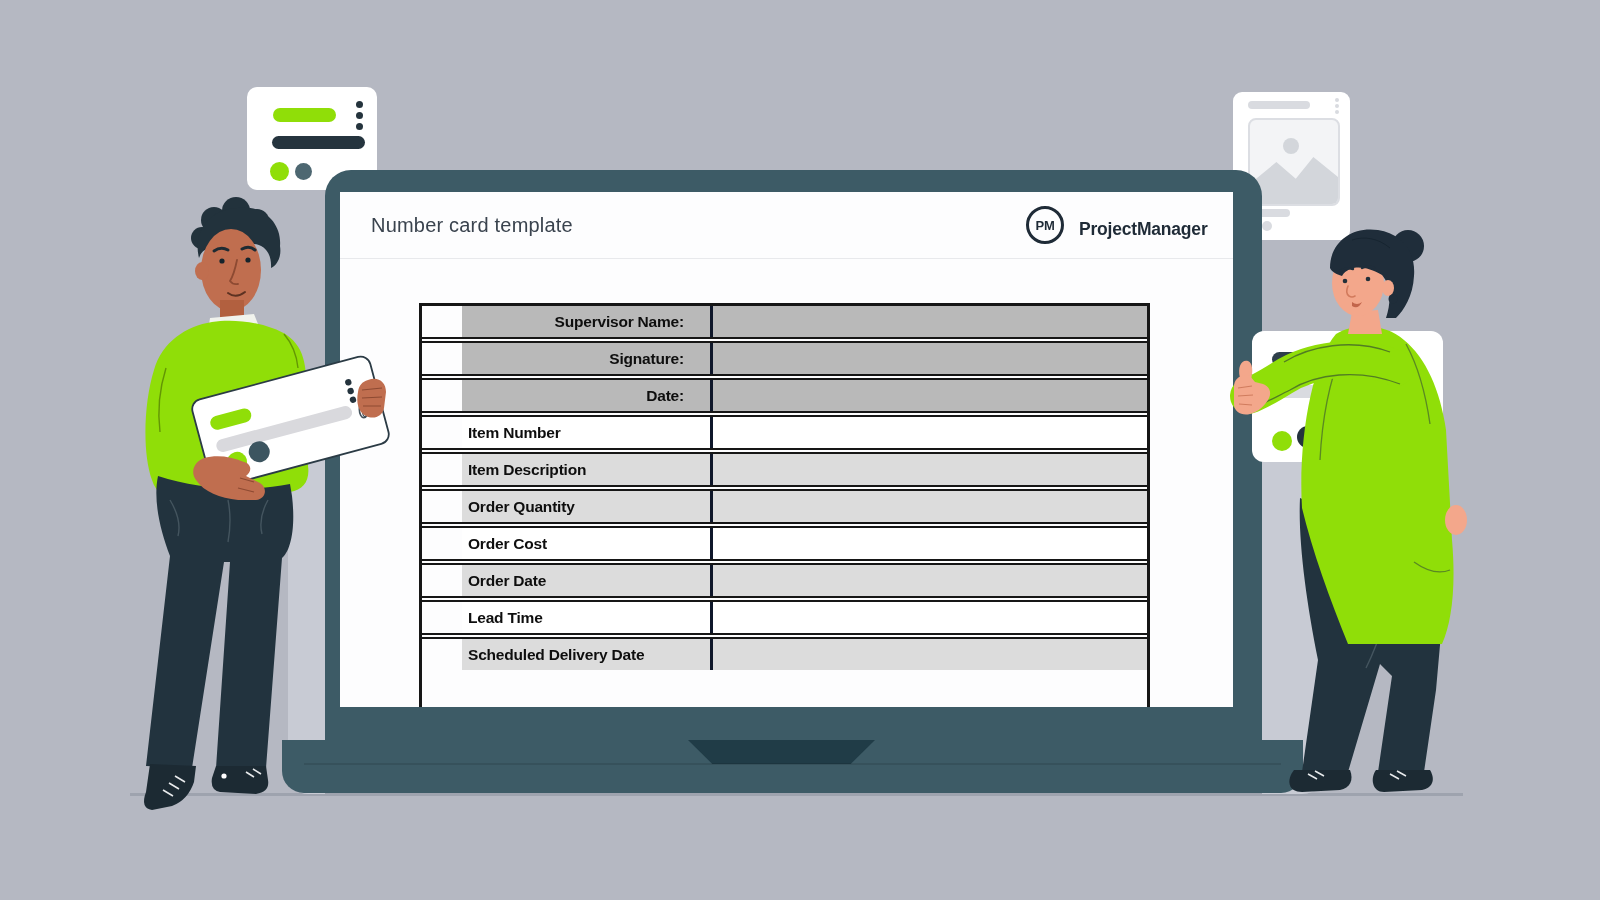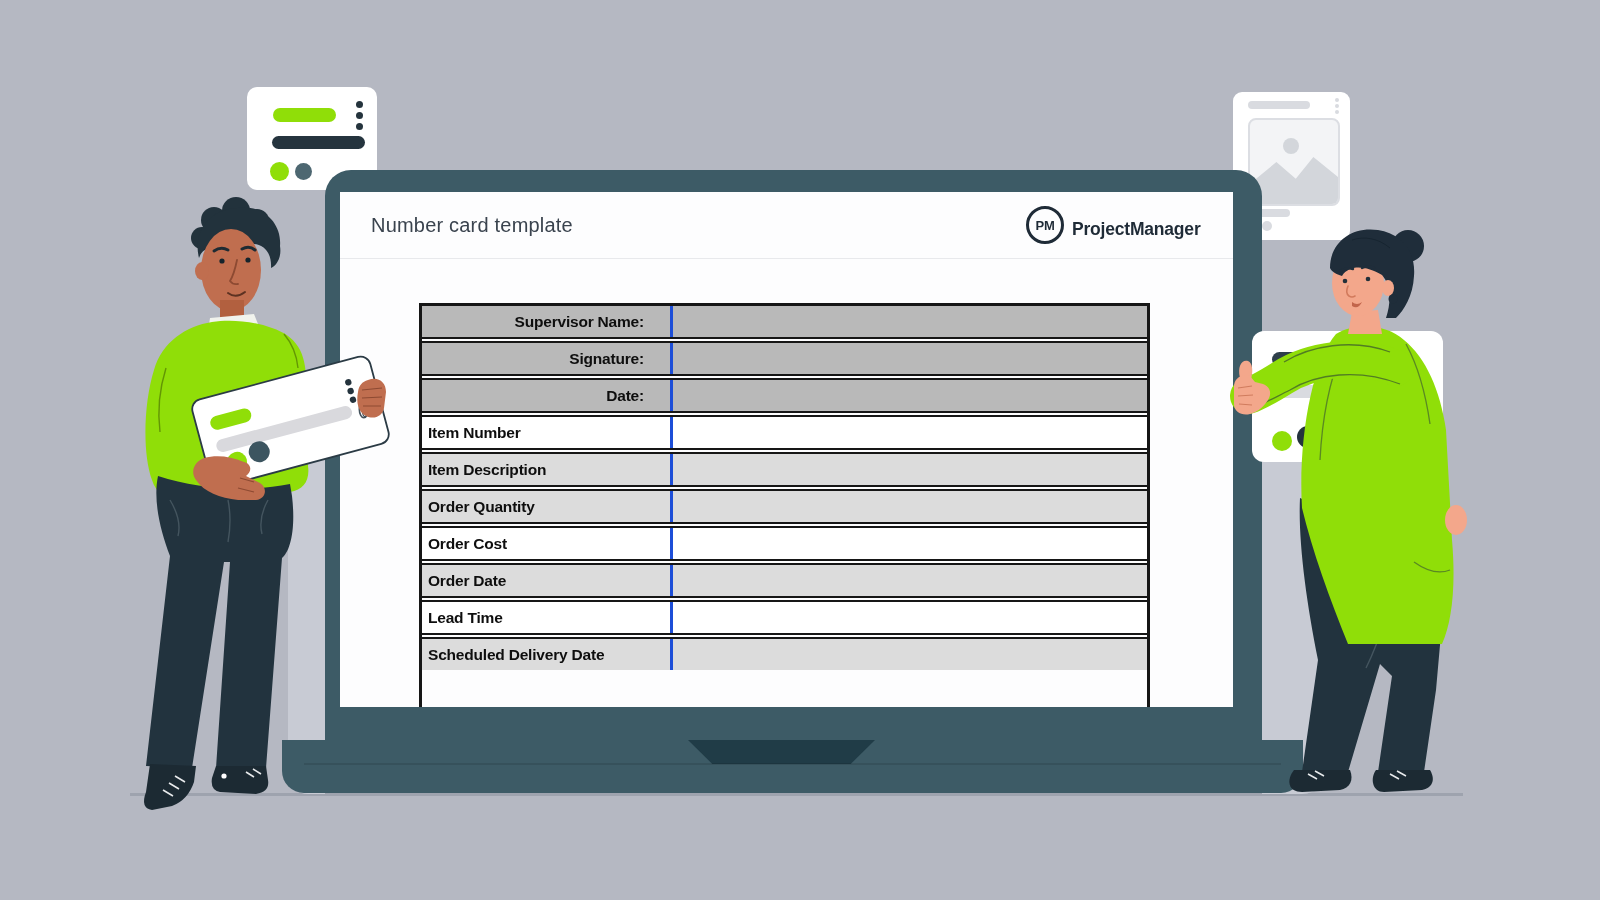--- a/index.html
+++ b/index.html
@@ -33,34 +33,34 @@
   .screen-white{left:15px;top:22px;width:893px;height:515px;background:#fdfdfe;overflow:hidden;}
   .laptop-base{left:282px;top:740px;width:1021px;height:53px;background:#3d5b66;
                border-radius:0 0 22px 22px;z-index:3;}
   .base-notch{left:406px;top:0;width:187px;height:24px;background:#203c47;
               clip-path:polygon(0 0,100% 0,87% 100%,13% 100%);}
   .base-seam{left:22px;top:23px;width:977px;height:2px;background:rgba(0,0,0,0.10);}
 
   
   .screen-title{left:31px;top:22px;font-size:20px;color:#3a434e;letter-spacing:.2px;}
   .screen-divider{left:0;top:66px;width:893px;height:1px;background:#e8e9ec;}
-  .brand{left:686px;top:14px;display:flex;align-items:center;gap:8px;}
+  .brand{left:686px;top:14px;display:flex;align-items:center;gap:15px;}
   .brand-ring{width:32px;height:32px;border:3px solid #1f2b37;border-radius:50%;
               display:flex;align-items:center;justify-content:center;
               font-weight:bold;font-size:13px;color:#1f2b37;letter-spacing:-0.3px;}
   .brand-name{font-weight:bold;font-size:17.5px;color:#1f2b37;letter-spacing:-0.2px;margin-top:8px;}
 
   
   .kanban-table{left:79px;top:111px;width:725px;height:404px;border:3px solid #161616;
                 border-bottom:none;overflow:hidden;box-sizing:content-box;}
   .t-row{display:flex;height:31px;}
   .t-row + .t-row{border-top:6px double #161616;}
   .t-cell{display:flex;align-items:center;box-sizing:border-box;}
-  .t-label{width:251px;border-right:3px solid #1d4ed8;font-weight:bold;font-size:15.5px;
-           color:#0e0e0e;letter-spacing:-0.2px;padding-left:6px;}
+  .t-label{width:251px;border-right:3px solid #0f172a;font-weight:bold;font-size:15.5px;
+           color:#0e0e0e;letter-spacing:-0.2px;padding-left:6px;margin-left:40px;}
   .t-value{flex:1;}
   .t-row.header .t-cell{background:#b9b9b9;}
   .t-row.header .t-label{justify-content:flex-end;padding-right:26px;padding-left:0;}
   .t-row.shaded .t-cell{background:#dcdcdc;}
   .t-row.plain .t-cell{background:#ffffff;}
 
   .person{z-index:5;}
   .mid-card{z-index:4;}
   svg{display:block;overflow:visible;}
 </style>

